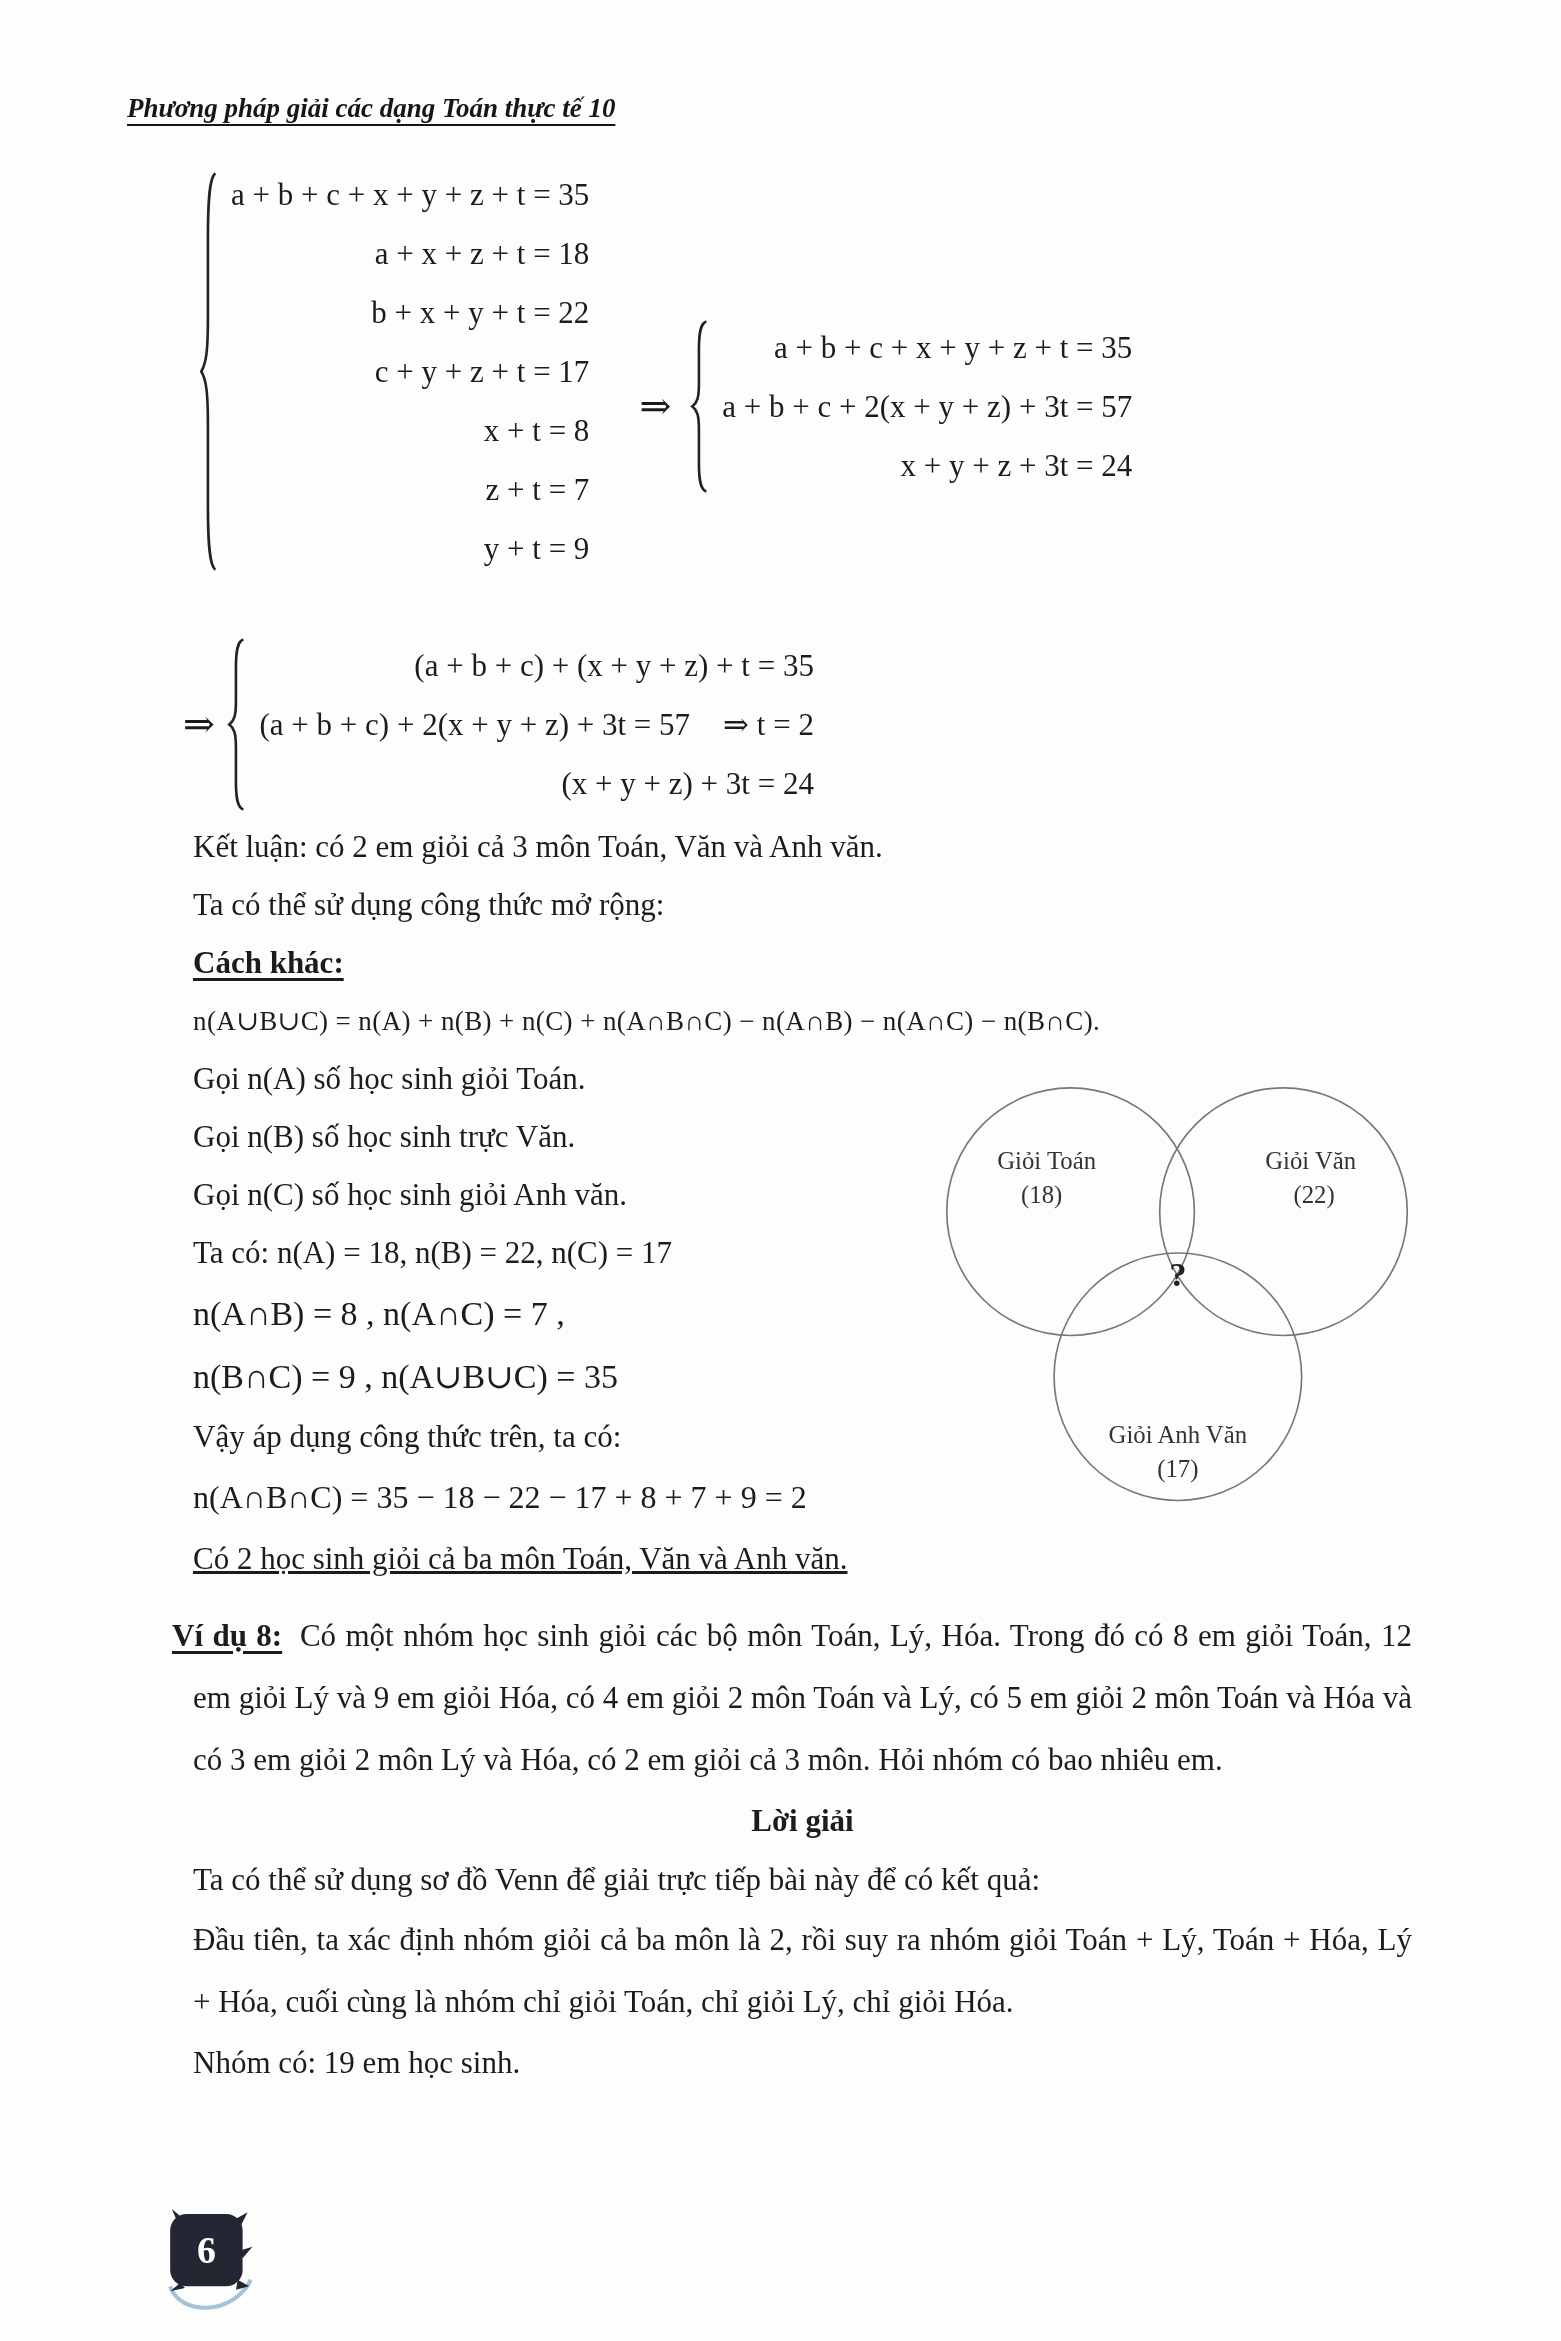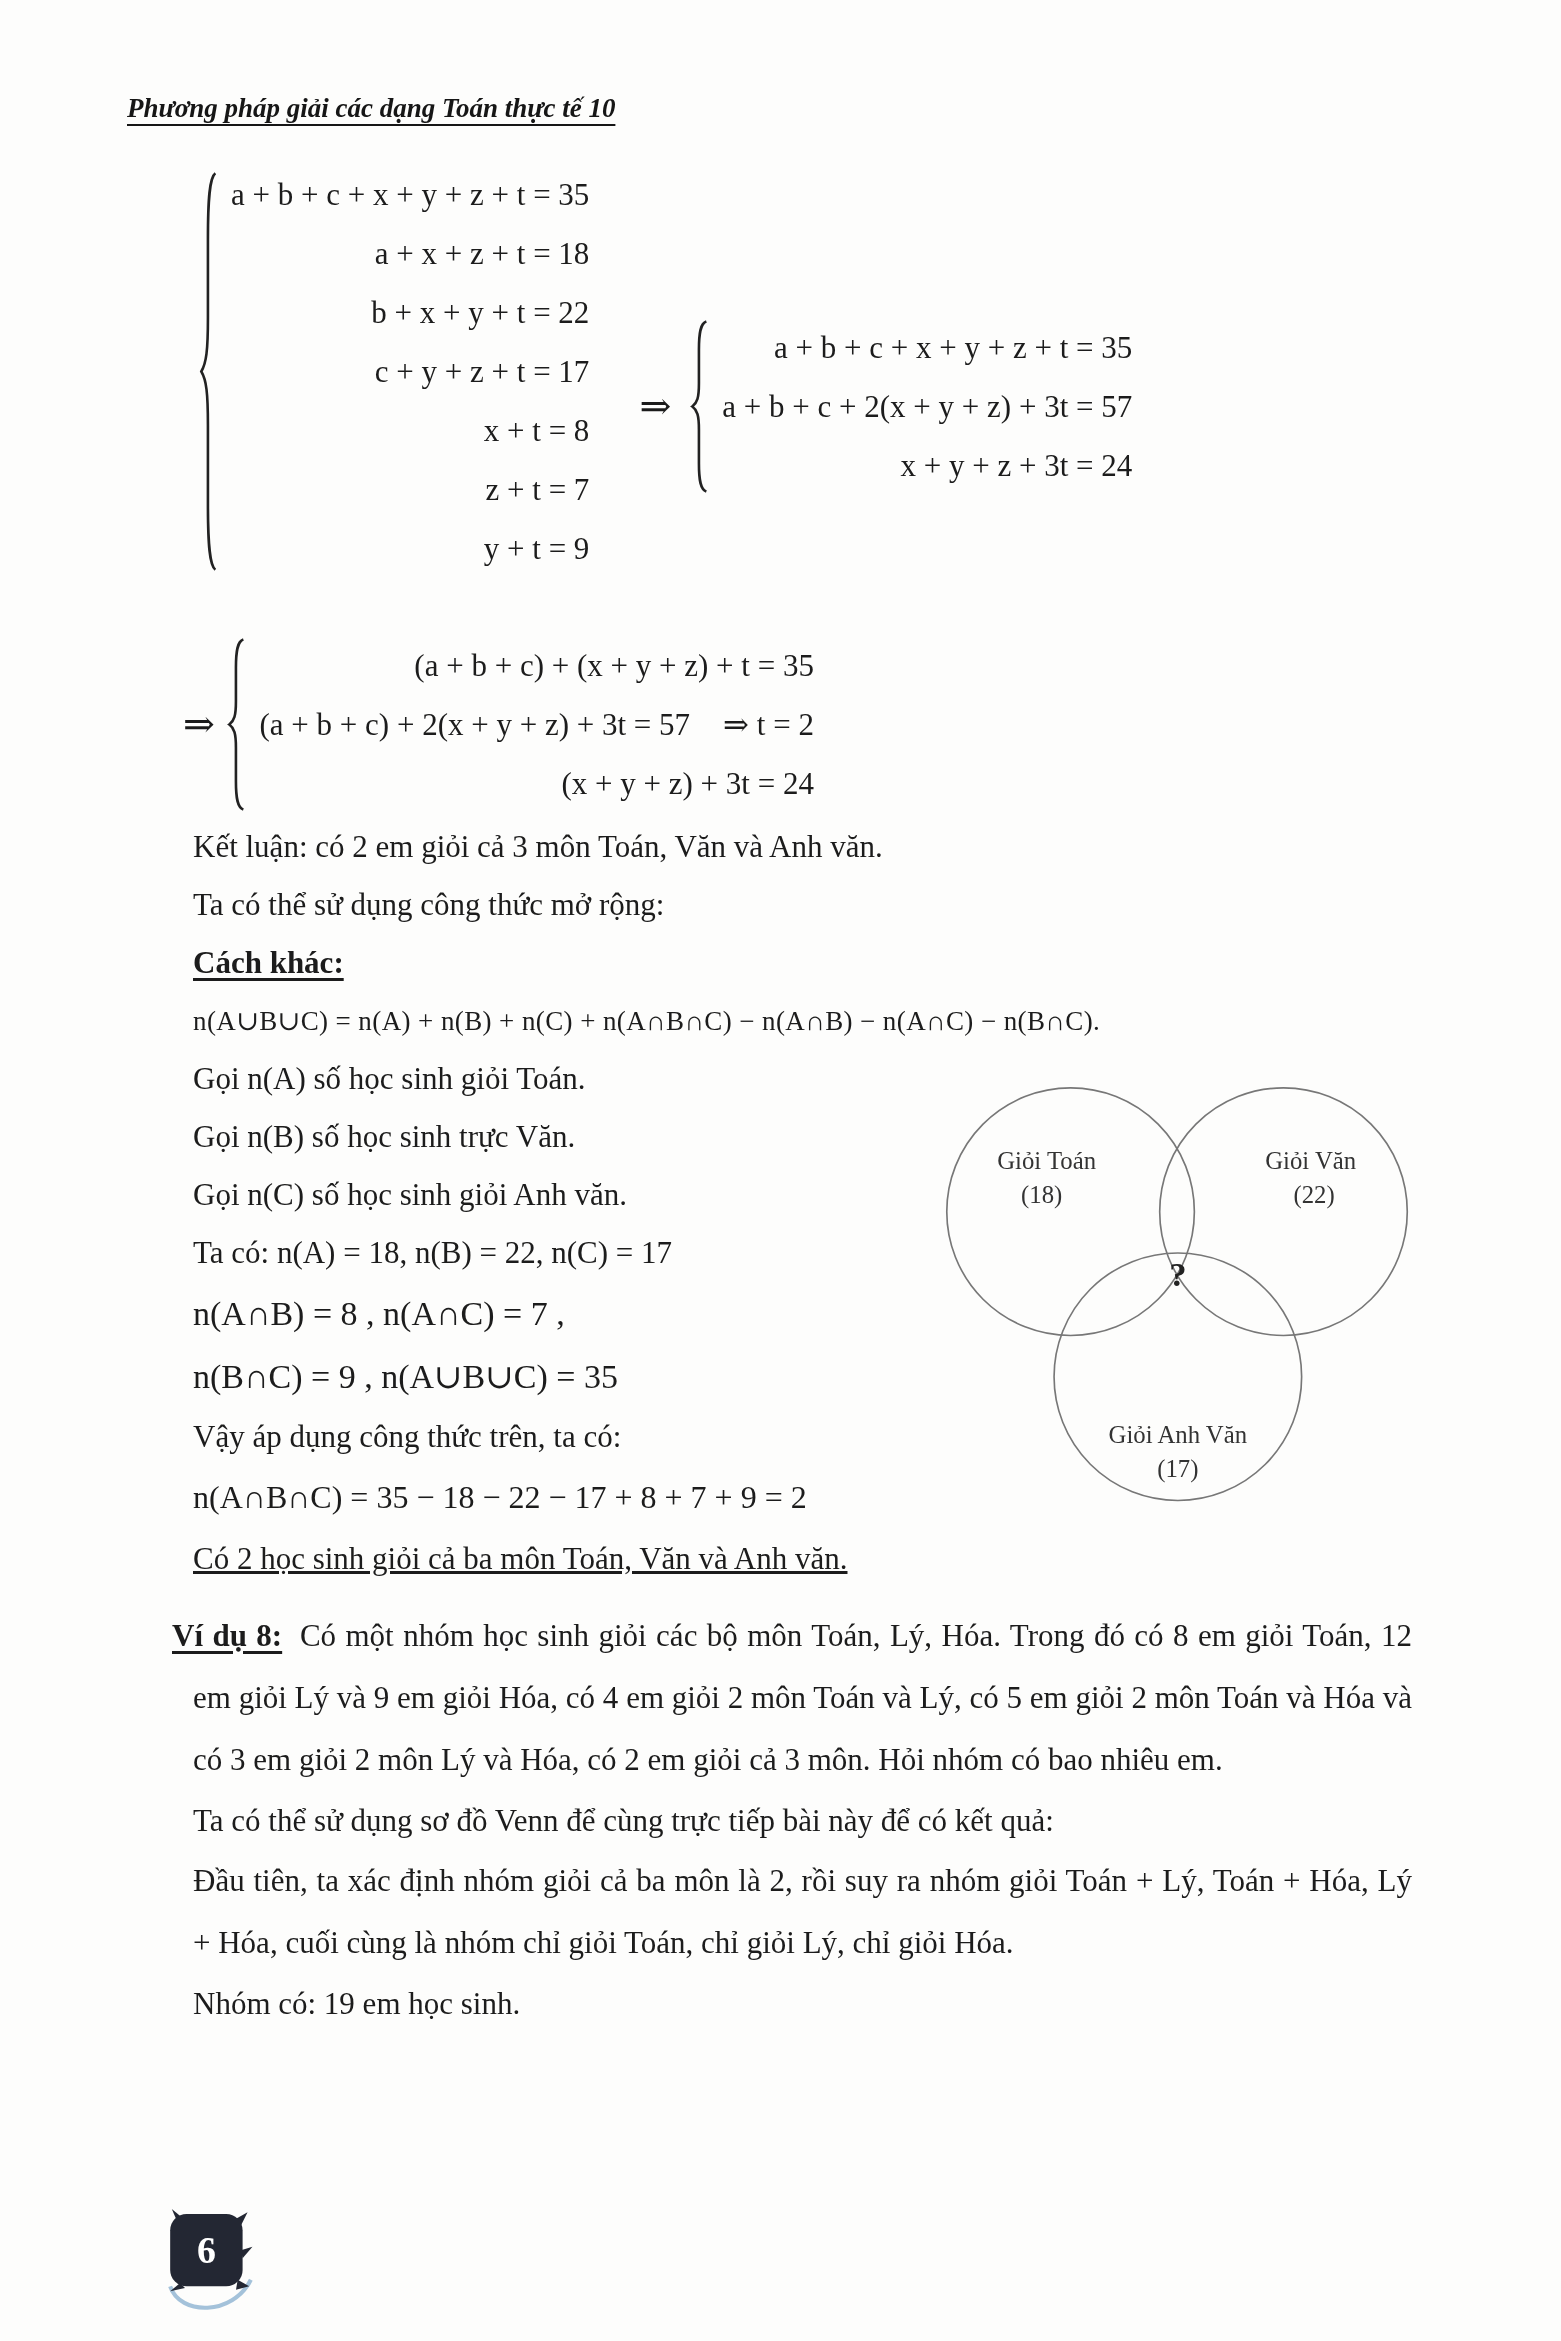--- a/index.html
+++ b/index.html
@@ -160,21 +160,22 @@
       </svg>
     </div>
 
     <p class="line" style="line-height:59px;text-decoration:underline;">Có 2 học sinh giỏi cả ba môn Toán, Văn và Anh văn.</p>
 
     <p class="para hanging">
       <span class="bold-underline">Ví dụ 8:</span>
       <span>Có một nhóm học sinh giỏi các bộ môn Toán, Lý, Hóa. Trong đó có 8 em giỏi Toán, 12 em giỏi Lý và 9 em giỏi Hóa, có 4 em giỏi 2 môn Toán và Lý, có 5 em giỏi 2 môn Toán và Hóa và có 3 em giỏi 2 môn Lý và Hóa, có 2 em giỏi cả 3 môn. Hỏi nhóm có bao nhiêu em.</span>
     </p>
 
-    <p class="solline">Ta có thể sử dụng sơ đồ Venn để cùng trực tiếp bài này để có kết quả:</p>
+    <p class="soltitle center bold">Lời giải</p>
+    <p class="solline">Ta có thể sử dụng sơ đồ Venn để giải trực tiếp bài này để có kết quả:</p>
     <p class="para">Đầu tiên, ta xác định nhóm giỏi cả ba môn là 2, rồi suy ra nhóm giỏi Toán + Lý, Toán + Hóa, Lý + Hóa, cuối cùng là nhóm chỉ giỏi Toán, chỉ giỏi Lý, chỉ giỏi Hóa.</p>
     <p class="solline">Nhóm có: 19 em học sinh.</p>
   </div>
 
   <svg class="page-badge" viewBox="0 0 130 145">
     <path d="M 16 96 C 28 132 92 132 114 88" fill="none" stroke="#a4c2da" stroke-width="5"></path>
     <g fill="#232733">
       <polygon points="30,12 18,2 24,16"></polygon>
       <polygon points="96,14 110,6 102,22"></polygon>
       <polygon points="102,52 116,48 104,62"></polygon>

